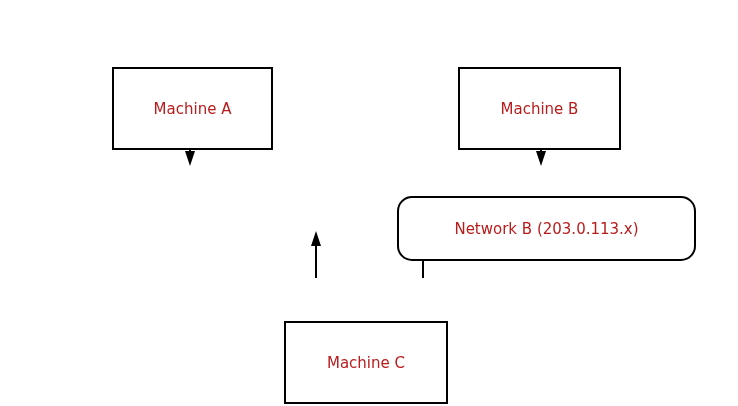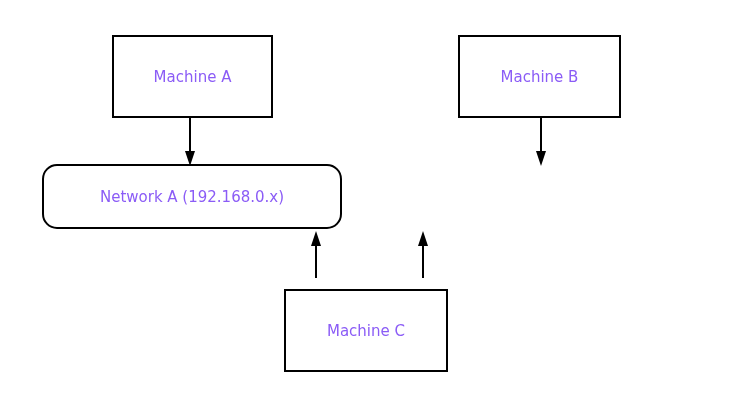--- a/index.html
+++ b/index.html
@@ -17,24 +17,25 @@
   }
   .node {
     position: absolute;
     box-sizing: border-box;
     border: 2px solid #000000;
     background: #ffffff;
     display: flex;
     align-items: center;
     justify-content: center;
     font-size: 15px;
-    color: #8b5cf6;
+    color: #b91c1c;
     text-align: center;
     white-space: nowrap;
     z-index: 2;
+    margin-top: 32px;
   }
   .node.rect { border-radius: 0; }
   .node.rounded { border-radius: 15px; }
 
   #node-machine-a { left: 112px; top: 35px;  width: 161px; height: 83px; }
   #node-machine-b { left: 458px; top: 35px;  width: 163px; height: 83px; }
   #node-network-a { left: 42px;  top: 164px; width: 300px; height: 65px; }
   #node-network-b { left: 397px; top: 164px; width: 299px; height: 65px; }
   #node-machine-c { left: 284px; top: 289px; width: 164px; height: 83px; }
 
@@ -73,22 +74,22 @@
   </svg>
 
   <div class="node rect" id="node-machine-a">
     <span>Machine A</span>
   </div>
 
   <div class="node rect" id="node-machine-b">
     <span>Machine B</span>
   </div>
 
-  <div class="node rounded" id="node-network-a">
-    <span>Network A (192.168.0.x)</span>
+
+  <div class="node rounded" id="node-network-b">
+    <span>Network B (203.0.113.x)</span>
   </div>
-
 
   <div class="node rect" id="node-machine-c">
     <span>Machine C</span>
   </div>
 
 </div>
 
 </body></html>

